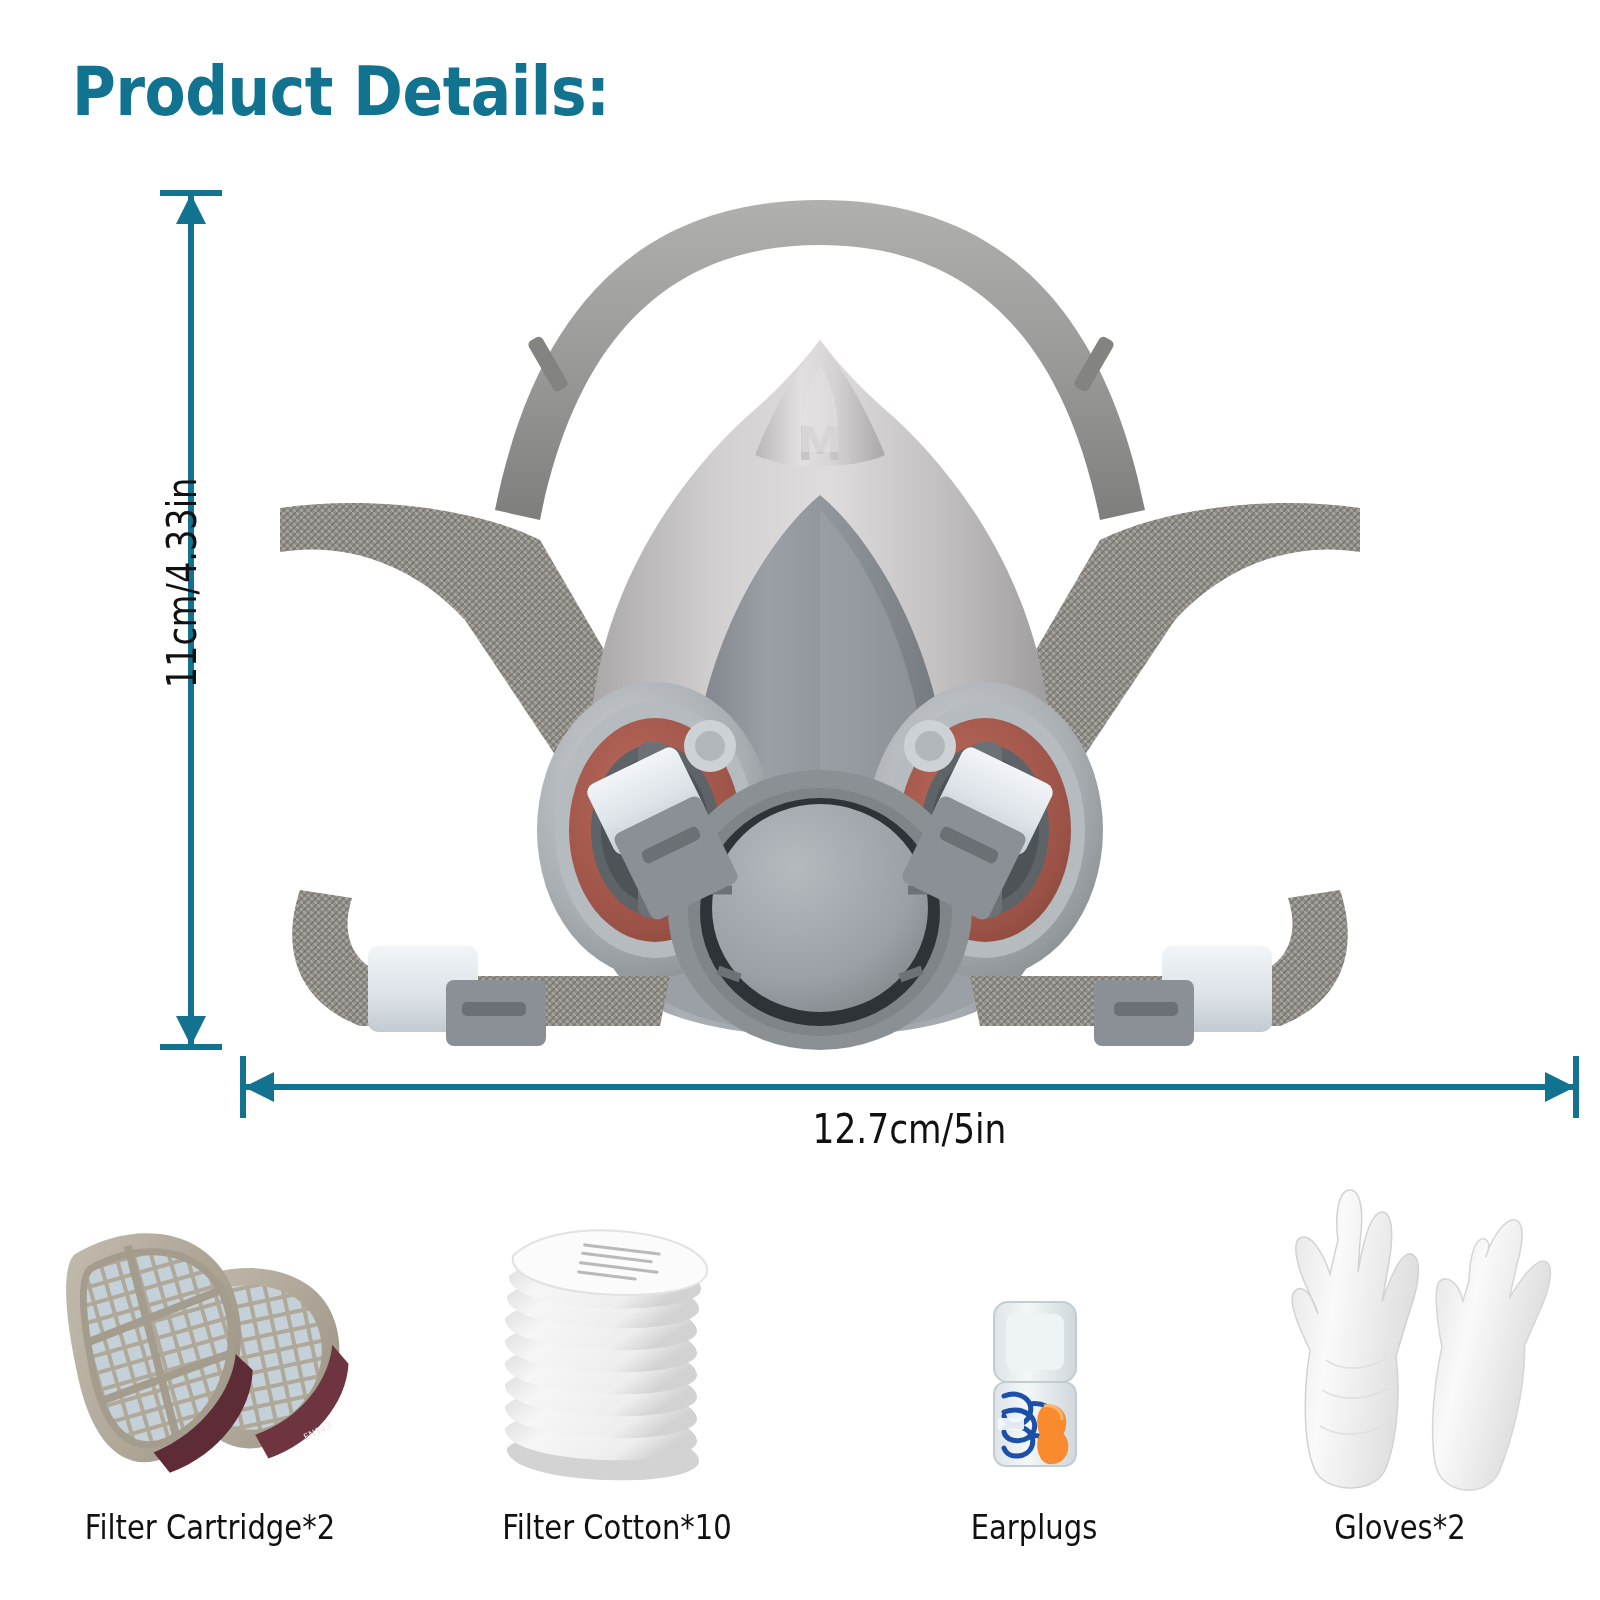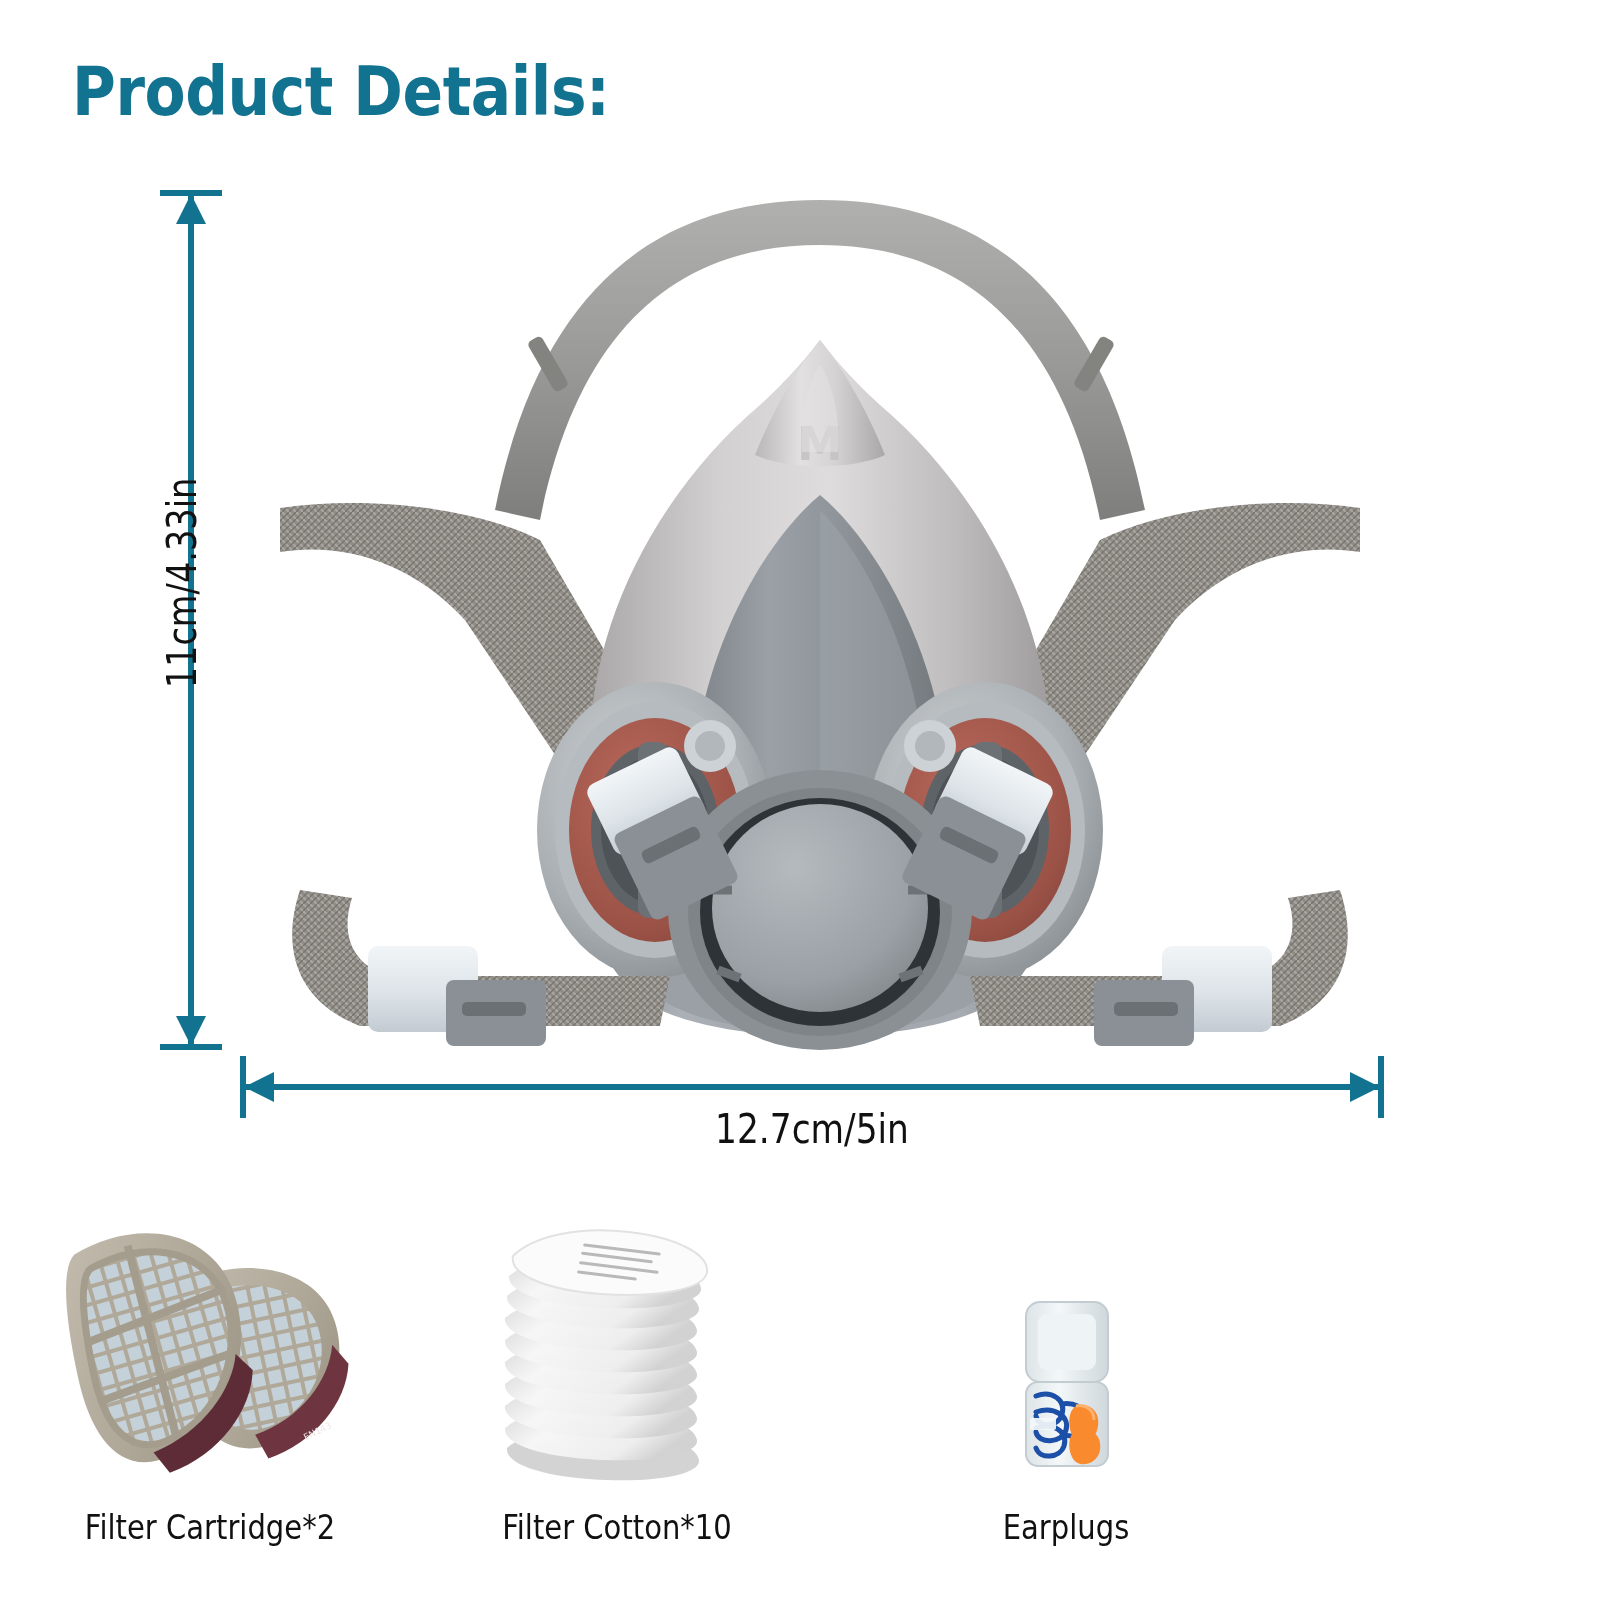--- a/index.html
+++ b/index.html
@@ -55,21 +55,21 @@
     width: 300px;
     text-align: center;
     font-size: 40px;
     color: #111111;
     font-family: "DejaVu Sans", sans-serif;
     transform: rotate(-90deg) scaleX(0.84);
     transform-origin: center center;
     white-space: nowrap;
   }
 
-  #dim-h { position: absolute; left: 240px; top: 1048px; width: 1144px; height: 100px; }
+  #dim-h { position: absolute; left: 240px; top: 1048px; width: 1339px; height: 100px; }
   #dim-h-cap-left, #dim-h-cap-right {
     position: absolute; top: 8px; width: 6px; height: 62px; background: #127391;
   }
   #dim-h-cap-left { left: 0; }
   #dim-h-cap-right { right: 0; }
   #dim-h-line {
     position: absolute; left: 6px; right: 6px; top: 36px; height: 6px; background: #127391;
   }
   #dim-h-arrow-left {
     position: absolute; left: 4px; top: 24px;
@@ -124,21 +124,21 @@
     left: 0; right: 0; top: 328px;
     text-align: center;
     font-size: 33px;
     color: #111111;
     font-family: "DejaVu Sans", sans-serif;
     transform: scaleX(0.88);
     white-space: nowrap;
   }
   #acc-cartridge { left: 40px;   width: 340px; }
   #acc-cotton    { left: 447px;  width: 340px; }
-  #acc-earplugs  { left: 916px;  width: 300px; }
+  #acc-earplugs  { left: 884px;  width: 300px; }
   #acc-gloves    { left: 1230px; width: 340px; }
 </style>
 </head>
 <body>
 
 <div id="page-title">Product Details:</div>
 
 <div id="mask-photo">
   <svg viewBox="0 0 1160 860" xmlns="http://www.w3.org/2000/svg">
     <defs>
@@ -446,13 +446,52 @@
           </g>
           <path d="M160 226 C 170 224 178 230 178 240" stroke="#fdb36f" stroke-width="3" fill="none"></path>
 
           <rect x="114" y="238" width="26" height="12" rx="2" fill="#f4f7f9" opacity="0.92"></rect>
         </g>
       </svg>
     </div>
     <div class="acc-label">Earplugs</div>
   </div>
 
+  <div class="acc-cell" id="acc-gloves">
+    <div class="acc-art">
+      <svg viewBox="0 0 340 320" xmlns="http://www.w3.org/2000/svg">
+        <defs>
+          <linearGradient id="glvG" x1="0" y1="0" x2="1" y2="0.3">
+            <stop offset="0" stop-color="#e5e5e5"></stop>
+            <stop offset="0.4" stop-color="#fafafa"></stop>
+            <stop offset="1" stop-color="#dedede"></stop>
+          </linearGradient>
+        </defs>
+
+        <g transform="translate(32,6) rotate(6 170 160)">
+          <path d="M214 66 C 220 40 232 24 240 26 C 249 28 250 46 246 70
+                   L 242 104 C 254 78 266 62 274 64 C 283 67 282 88 274 112
+                   L 262 150 C 268 196 258 250 250 278 C 240 306 196 308 186 278
+                   C 176 246 176 196 180 160
+                   C 172 134 166 104 170 96 C 176 86 190 94 196 112
+                   L 200 92 C 198 66 202 48 210 48 C 216 48 218 56 214 66 Z" fill="url(#glvG)" stroke="#d6d6d6" stroke-width="1.5"></path>
+        </g>
+
+        <g>
+          <path d="M78 110 C 66 86 62 62 70 58 C 80 53 92 70 100 94
+                   L 108 60 C 104 30 110 10 120 10 C 131 10 134 32 130 62
+                   L 128 92 C 134 56 142 32 152 32 C 163 32 164 56 158 88
+                   L 152 122 C 162 92 172 72 181 74 C 192 77 190 102 180 130
+                   L 166 176 C 172 224 164 272 154 292 C 142 314 94 314 84 288
+                   C 72 258 74 206 80 170
+                   C 68 146 58 120 64 112 C 72 102 82 114 88 134 Z" fill="url(#glvG)" stroke="#d2d2d2" stroke-width="1.5"></path>
+
+          <g stroke="#e0e0e0" stroke-width="2" fill="none" opacity="0.9">
+            <path d="M96 180 C 112 192 138 190 156 178"></path>
+            <path d="M92 210 C 110 222 140 220 158 208"></path>
+            <path d="M90 246 C 108 258 138 256 156 244"></path>
+          </g>
+        </g>
+      </svg>
+    </div>
+    <div class="acc-label">Gloves*2</div>
+  </div>
 </div>
 
 </body></html>

